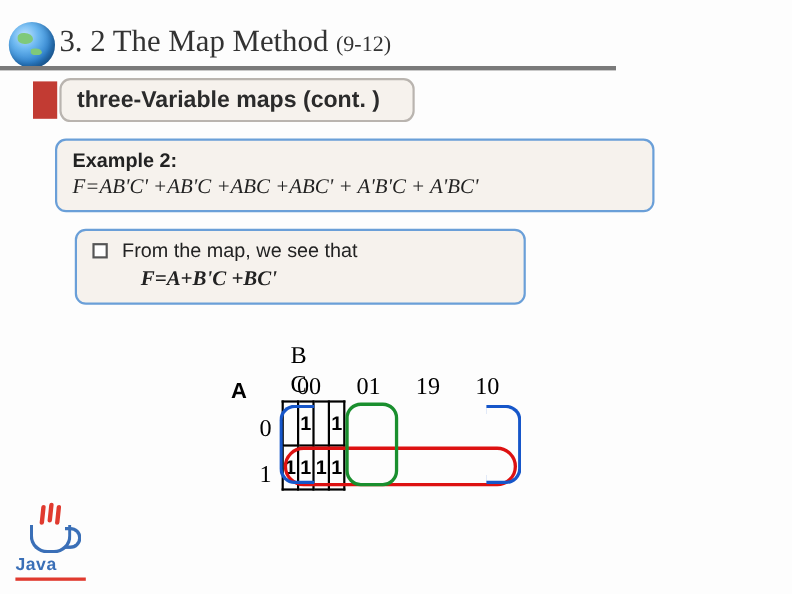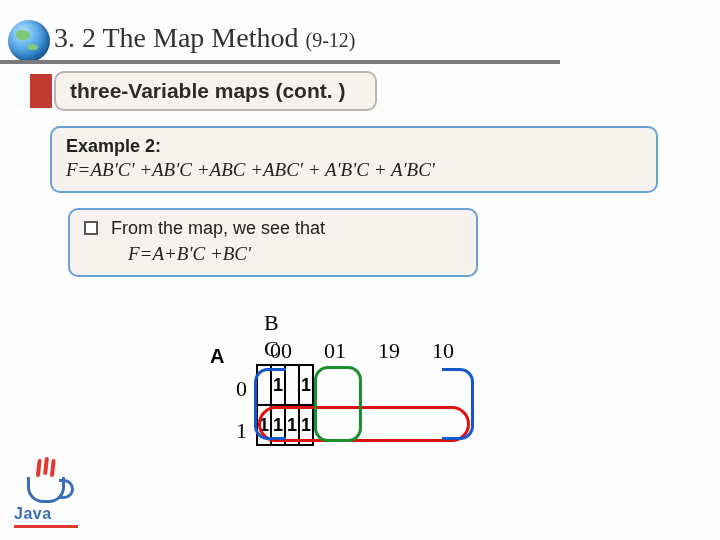--- a/index.html
+++ b/index.html
@@ -62,35 +62,35 @@
   .panel {
     position: absolute;
     background: #f6f2ed;
     border: 2px solid #6a9fd8;
     border-radius: 10px;
     padding: 8px 14px 10px;
     font-size: 18px;
     color: #222;
   }
   .panel.ex {
-    left: 50px; top: 126px; width: 608px;
+    left: 50px; top: 126px; width: 545px;
   }
   .panel.ex .hdr { font-weight: bold; margin-bottom: 2px; }
   .panel.ex .eq { font-style: italic; font-family: "Times New Roman", serif; font-size: 19px; }
   .panel.map {
     left: 68px; top: 208px; width: 410px;
   }
   .panel.map .line1 { font-size: 18px; }
   .panel.map .chk {
     display: inline-block; width: 14px; height: 14px; border: 2px solid #555;
     margin-right: 8px; vertical-align: -1px; background:#fff;
   }
   .panel.map .feq {
     margin-left: 44px; margin-top: 4px;
-    font-family: "Times New Roman", serif; font-style: italic; font-weight: normal; font-size: 19px;
+    font-family: "Times New Roman", serif; font-style: italic; font-weight: bold; font-size: 19px;
   }
   
   .kmap {
     position: absolute;
     left: 210px; top: 310px;
     font-family: "Times New Roman", serif;
     font-size: 22px;
     color: #000;
   }
   .kmap .bc { position:absolute; left:54px; top:0; font-weight: normal; letter-spacing: 2px; }

